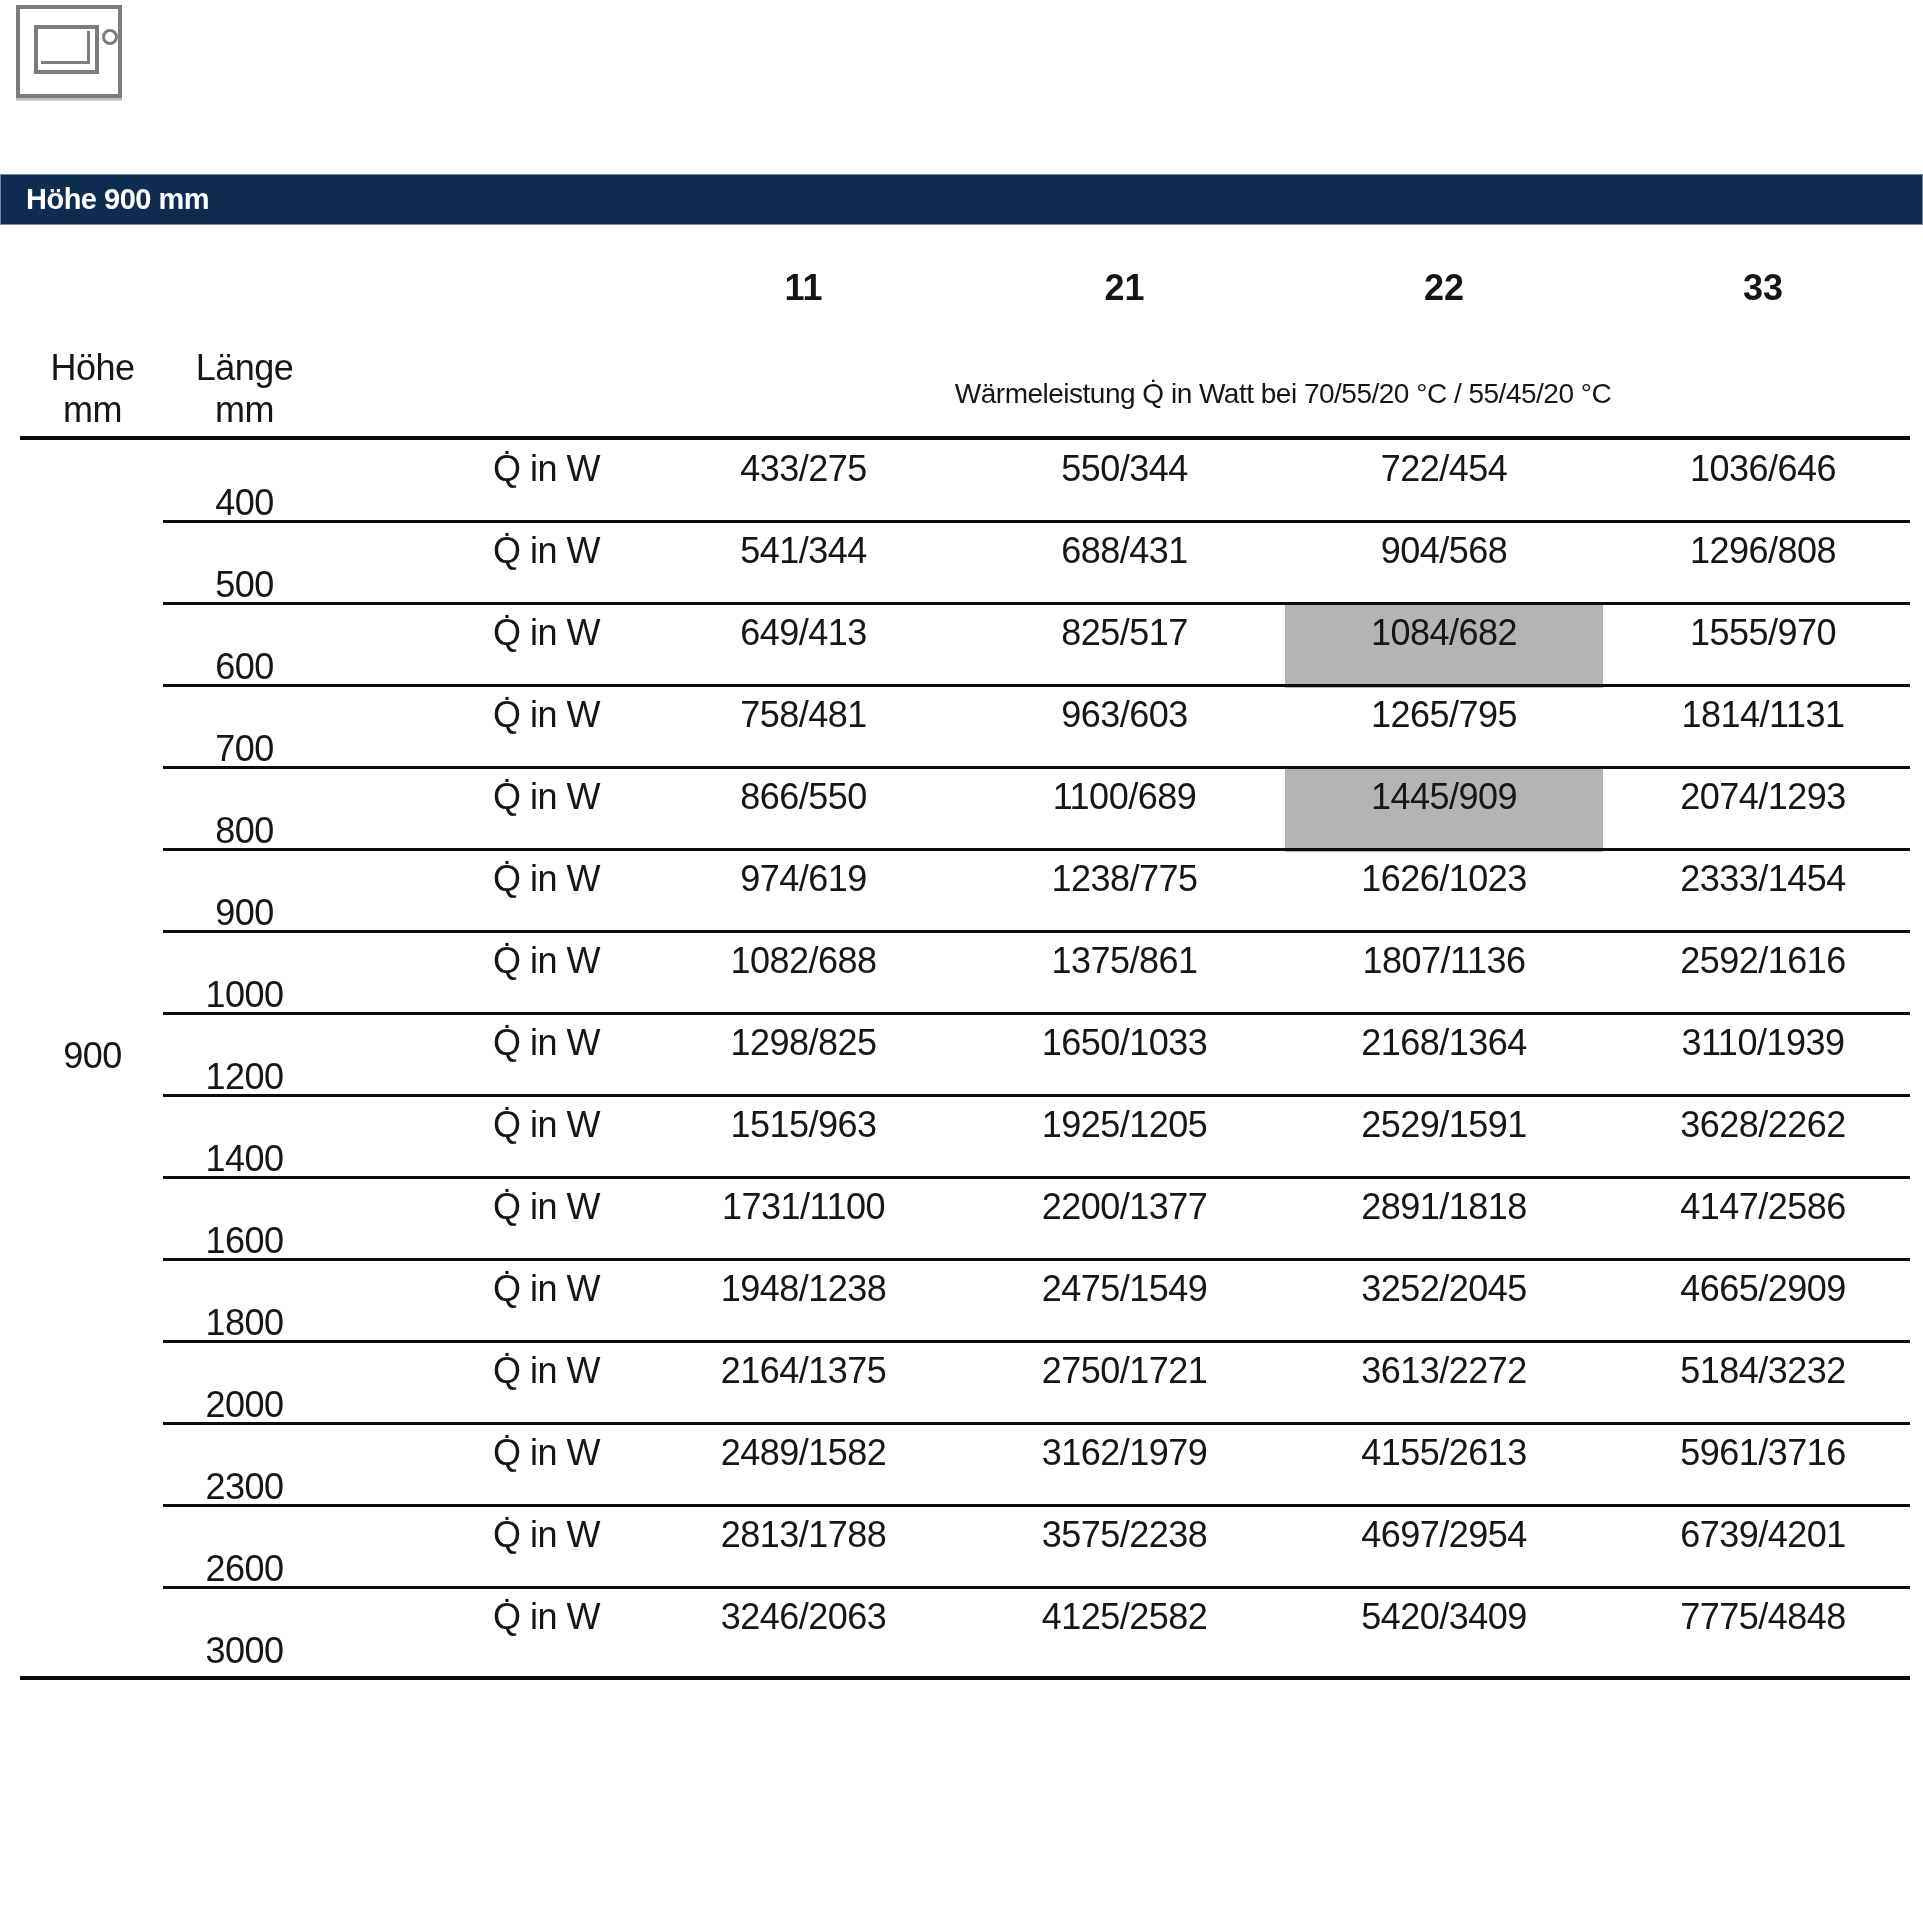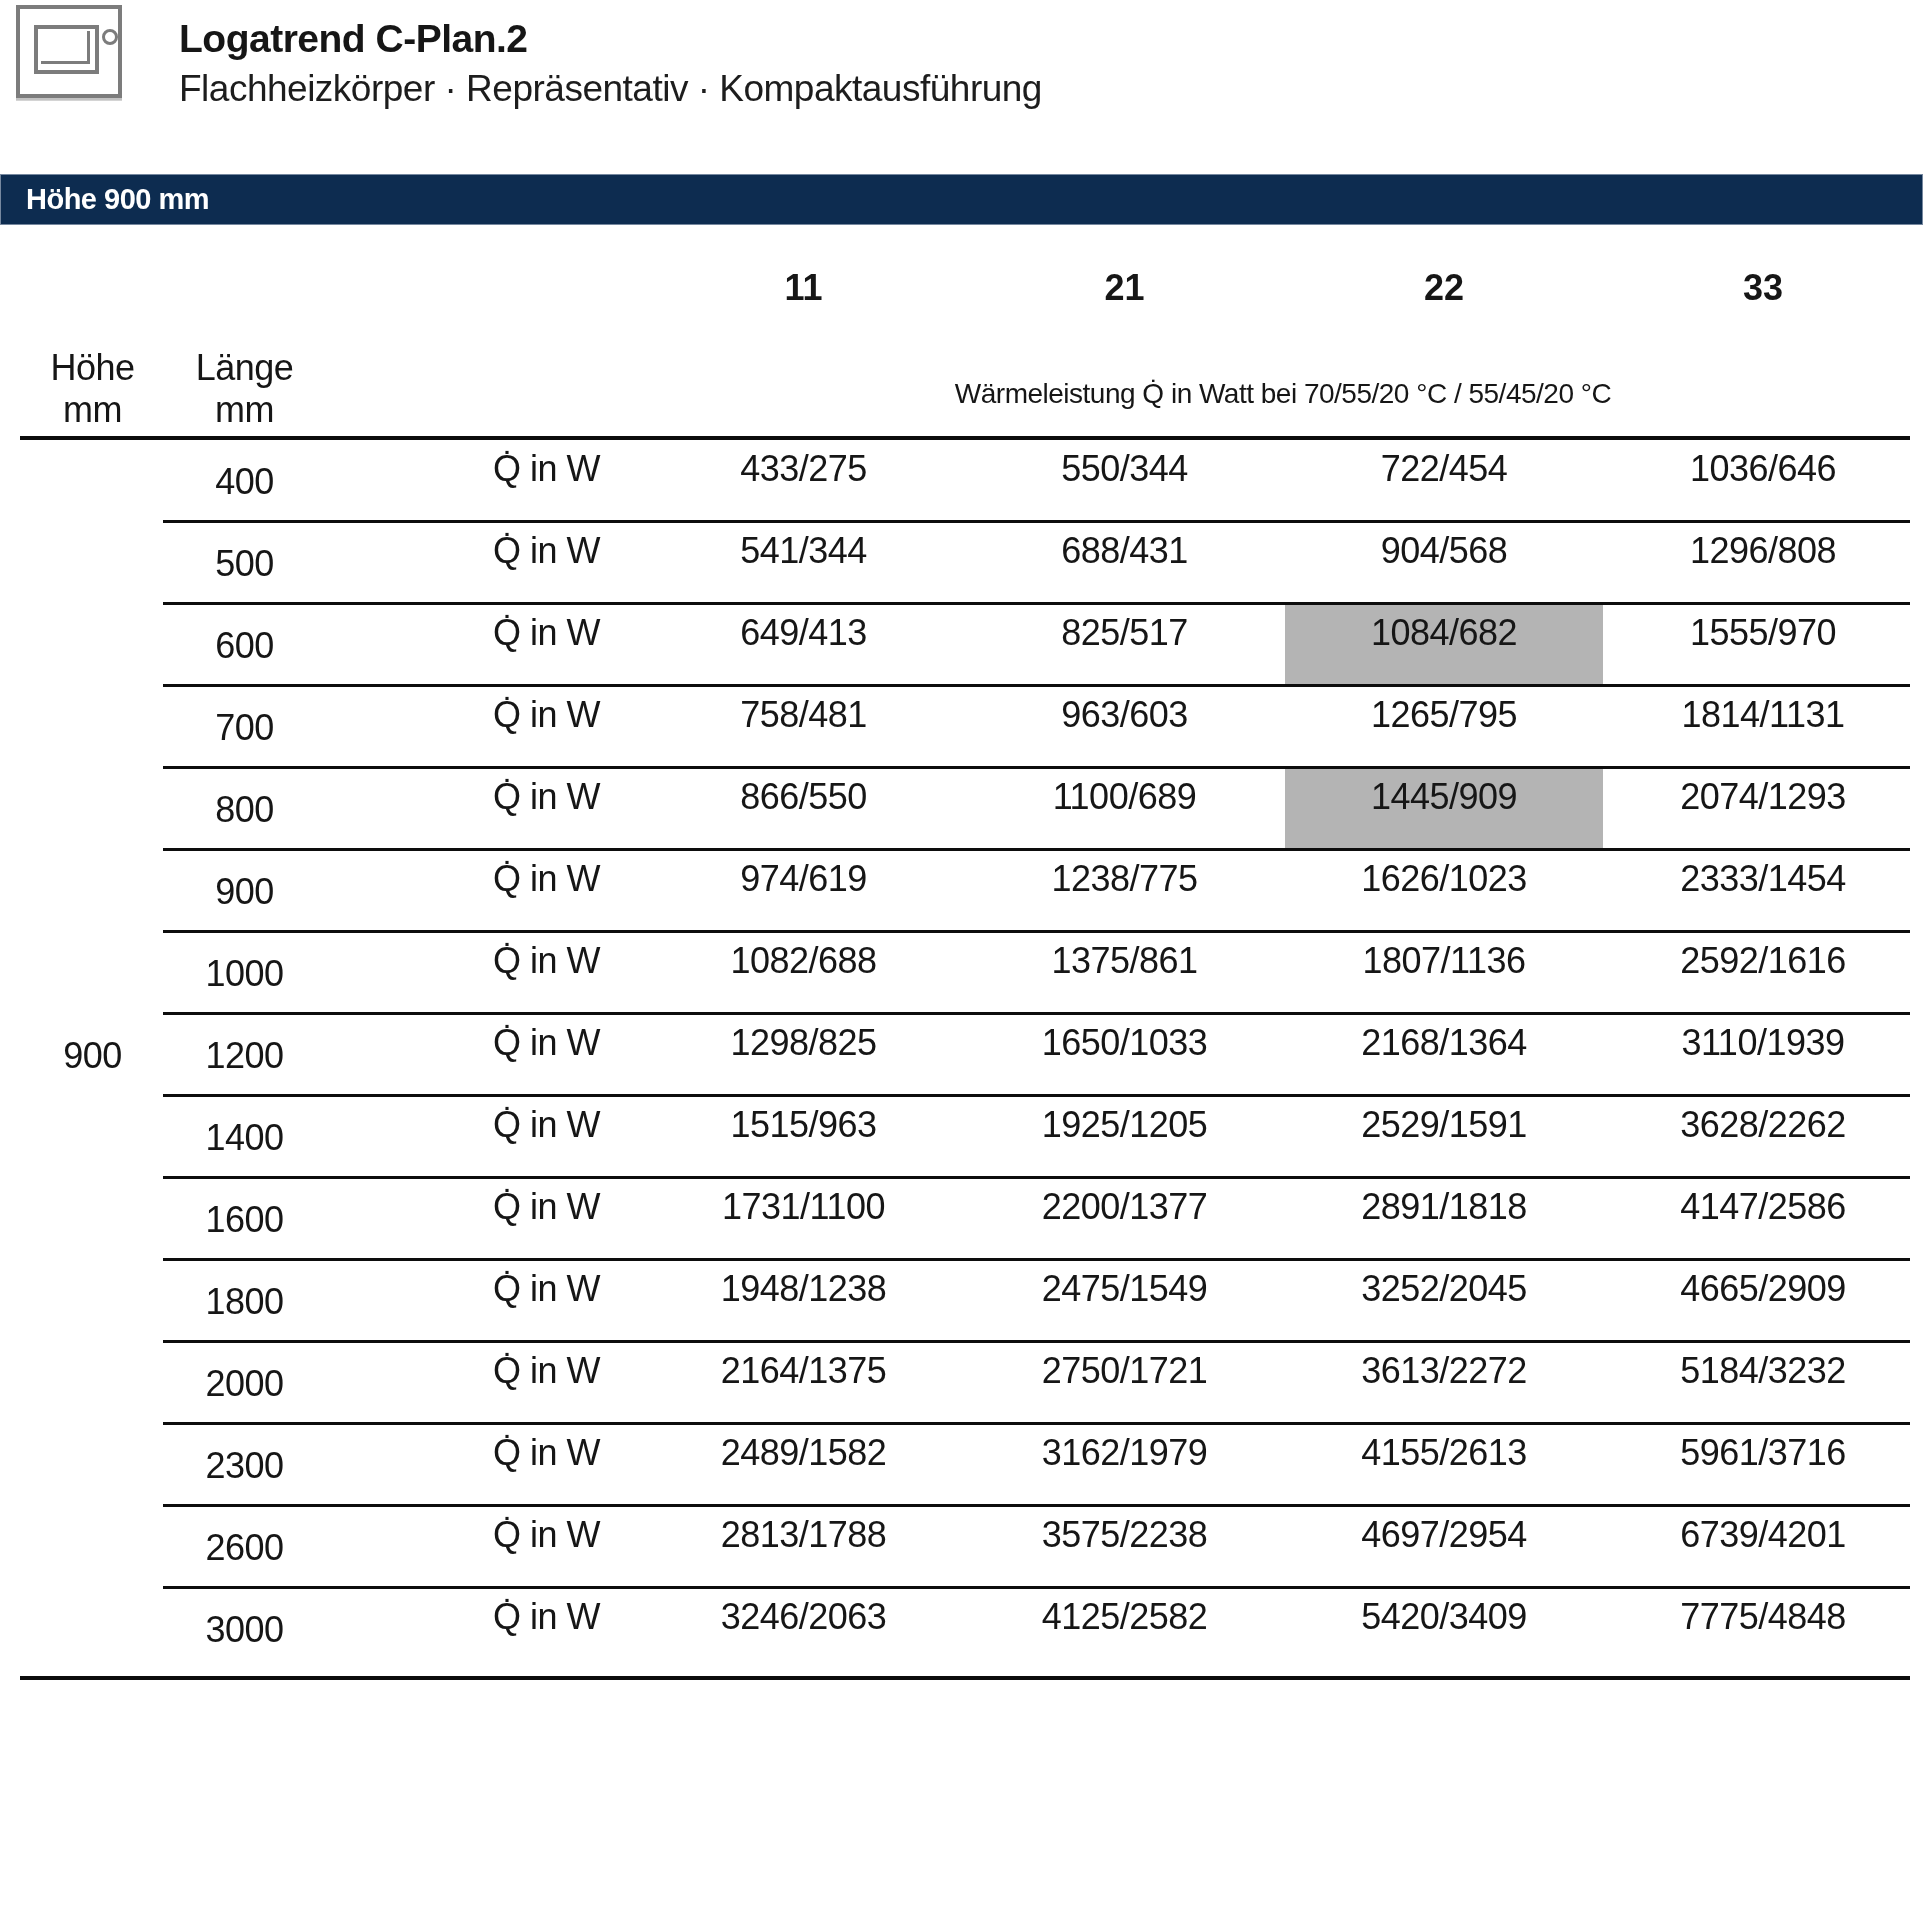--- a/index.html
+++ b/index.html
@@ -64,44 +64,40 @@
   .top-line{position:absolute;left:20px;right:12.7px;top:436px;height:3.6px;background:#0c0c0c;}
   .bottom-line{position:absolute;left:20px;right:12.7px;top:1676px;height:3.6px;background:#0c0c0c;}
   
   .tbody{position:absolute;left:0;top:440px;width:1923px;}
   .rows{position:relative;}
   .t-row{position:relative;height:82px;}
   .t-row:not(:first-child)::before{
     content:"";position:absolute;left:163px;right:12.7px;top:-1.8px;height:2.7px;background:#0d0d0d;
   }
   .cell{box-sizing:border-box;font-size:36px;letter-spacing:-0.5px;}
-  .laenge-cell{grid-column:2;text-align:center;padding-top:21px;}
+  .laenge-cell{grid-column:2;text-align:center;padding-top:42px;}
   .q-cell{grid-column:3;padding-left:167px;padding-top:8.1px;white-space:nowrap;}
   .v-cell{text-align:center;padding-top:8.1px;}
   .v-cell.highlight{background:#b4b4b4;}
   .hoehe-value{
     position:absolute;left:0;top:595px;width:163px;
     padding-left:22px;box-sizing:border-box;
     text-align:center;font-size:36px;letter-spacing:-0.5px;
   }
 </style>
 </head>
 <body>
 
 <div class="page">
 
   <div class="icon-box">
     <div class="icon-panel">
       <div class="icon-panel-line"></div>
     </div>
     <div class="icon-knob"></div>
-  </div>
-  <div class="titles">
-    <div class="title">Logatrend C-Plan.2</div>
-    <div class="subtitle">Flachheizkörper · Repräsentativ · Kompaktausführung</div>
   </div>
 
   <div class="section-bar">
     <span>Höhe 900 mm</span>
   </div>
 
   <div class="type-header-row grid-cols">
     <div></div>
       <div></div>
       <div></div>

